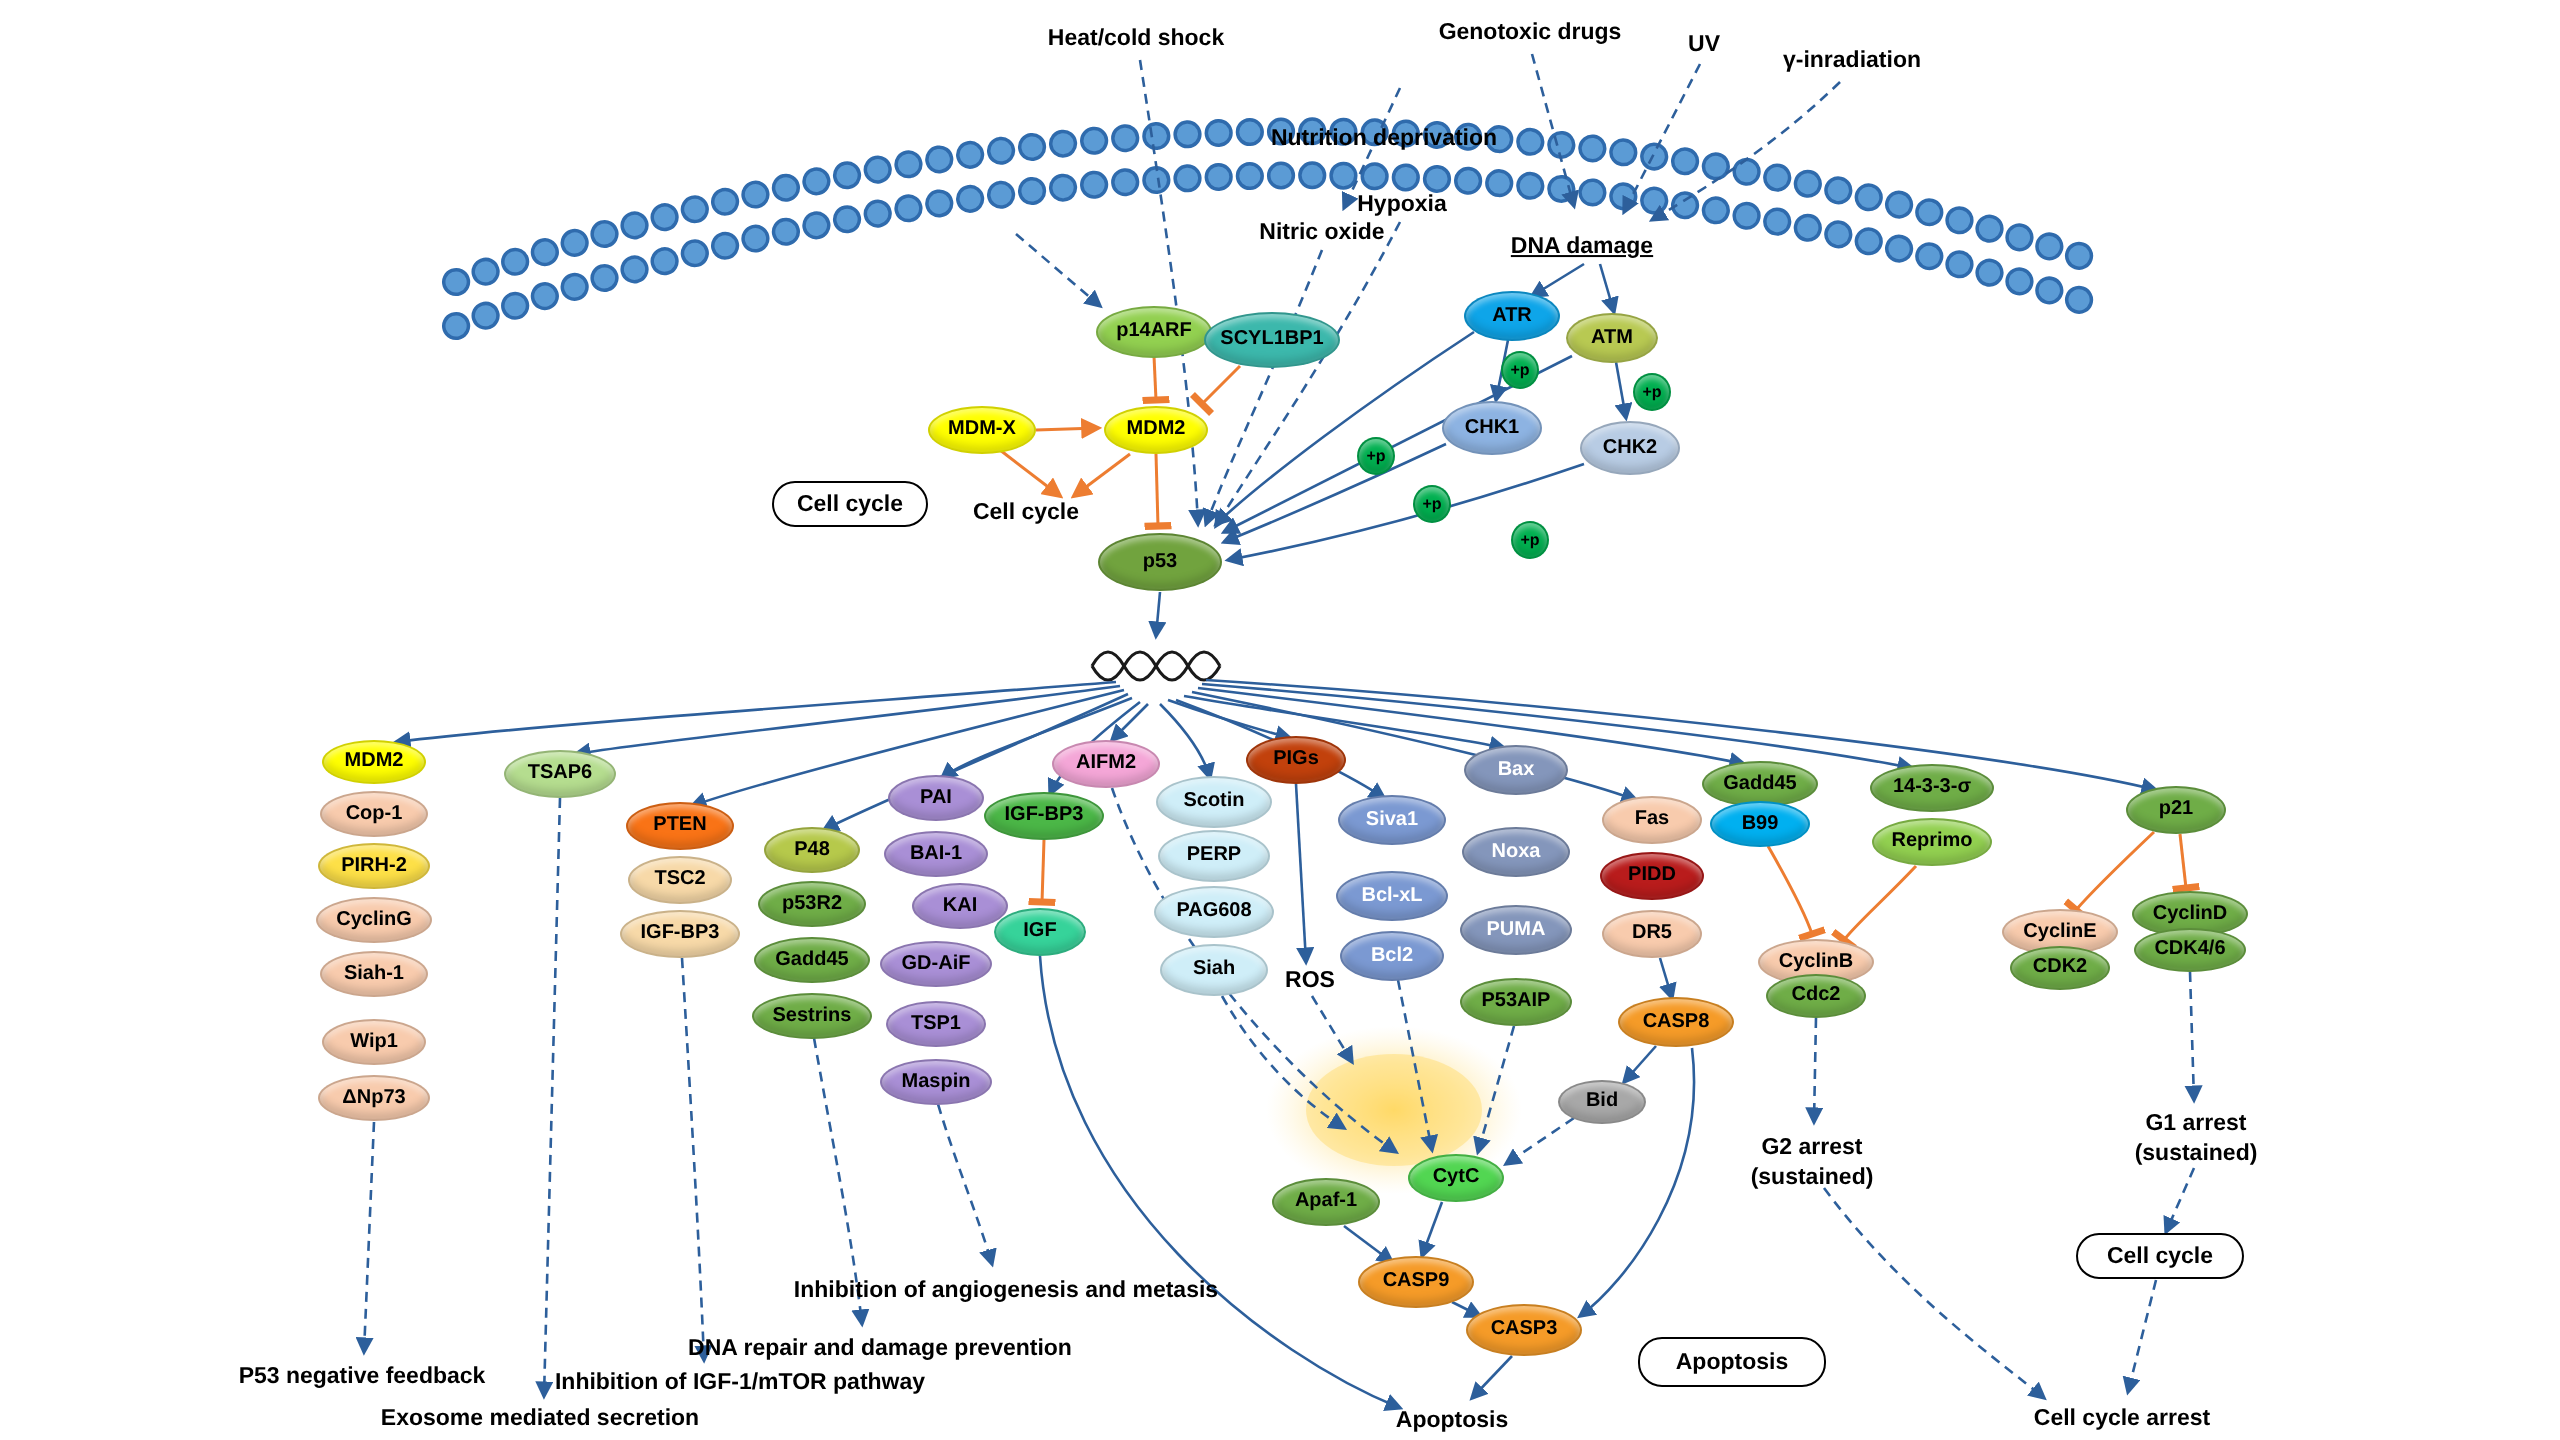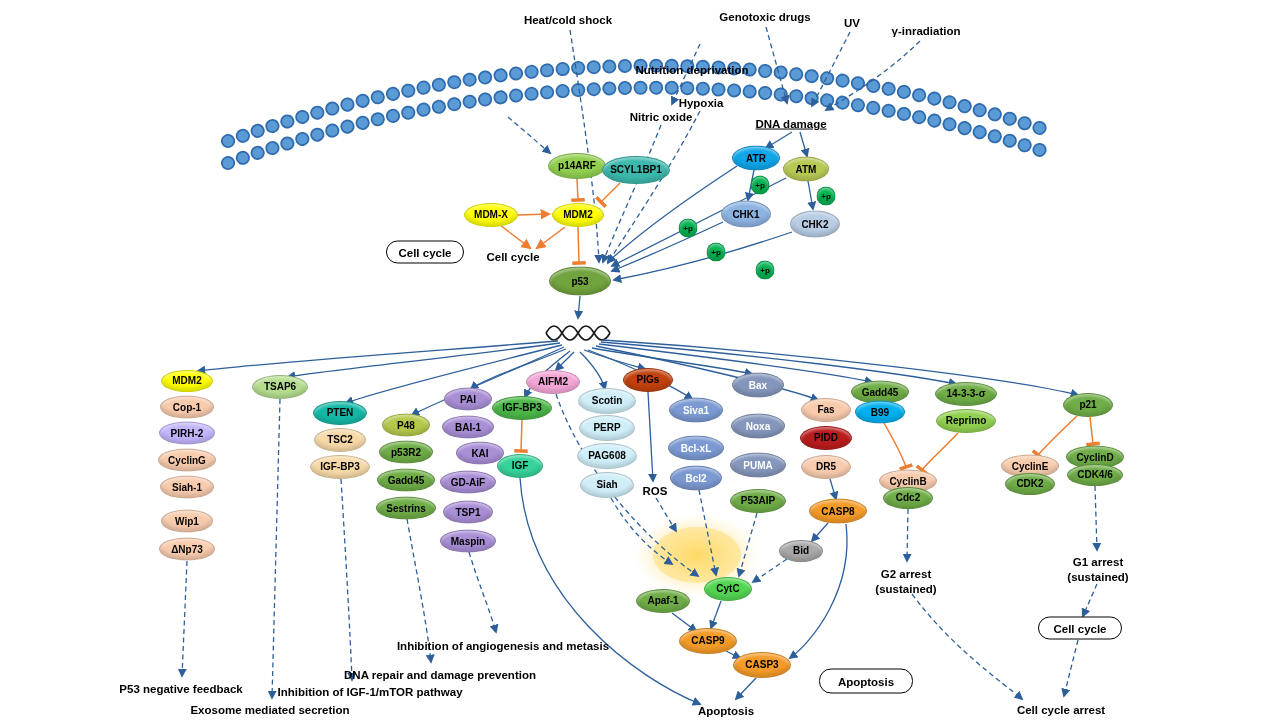--- a/index.html
+++ b/index.html
@@ -149,27 +149,27 @@
     <div class="node" style="left: 636px; top: 170px; width: 66px; height: 26px; background: rgb(60, 184, 172);">SCYL1BP1</div>
     <div class="node" style="left: 491px; top: 215px; width: 52px; height: 22px; background: rgb(255, 255, 0);">MDM-X</div>
     <div class="node" style="left: 578px; top: 215px; width: 50px; height: 22px; background: rgb(255, 255, 0);">MDM2</div>
     <div class="node" style="left: 756px; top: 158px; width: 46px; height: 23px; background: #0ea5e9;">ATR</div>
     <div class="node" style="left: 806px; top: 169px; width: 44px; height: 23px; background: rgb(184, 201, 82);">ATM</div>
     <div class="node" style="left: 746px; top: 214px; width: 48px; height: 25px; background: rgb(141, 179, 226);">CHK1</div>
     <div class="node" style="left: 815px; top: 224px; width: 48px; height: 25px; background: rgb(184, 204, 228);">CHK2</div>
     <div class="node" style="left: 580px; top: 281px; width: 60px; height: 27px; background: rgb(113, 163, 62);">p53</div>
     <div class="node" style="left: 187px; top: 381px; width: 50px; height: 20px; background: rgb(255, 255, 0);">MDM2</div>
     <div class="node" style="left: 187px; top: 407px; width: 52px; height: 21px; background: rgb(248, 203, 173);">Cop-1</div>
-    <div class="node" style="left: 187px; top: 433px; width: 54px; height: 21px; background: #c4b5fd; text-align: right;">PIRH-2</div>
+    <div class="node" style="left: 187px; top: 433px; width: 54px; height: 21px; background: #fde047; text-align: right;">PIRH-2</div>
     <div class="node" style="left: 187px; top: 460px; width: 56px; height: 21px; background: rgb(248, 203, 173);">CyclinG</div>
     <div class="node" style="left: 187px; top: 487px; width: 52px; height: 21px; background: rgb(248, 203, 173);">Siah-1</div>
     <div class="node" style="left: 187px; top: 521px; width: 50px; height: 21px; background: rgb(248, 203, 173);">Wip1</div>
     <div class="node" style="left: 187px; top: 549px; width: 54px; height: 21px; background: rgb(248, 203, 173);">ΔNp73</div>
     <div class="node" style="left: 280px; top: 387px; width: 54px; height: 22px; background: rgb(181, 221, 143);">TSAP6</div>
-    <div class="node" style="left: 340px; top: 413px; width: 52px; height: 22px; background: #14b8a6;">PTEN</div>
+    <div class="node" style="left: 340px; top: 413px; width: 52px; height: 22px; background: #f97316;">PTEN</div>
     <div class="node" style="left: 340px; top: 440px; width: 50px; height: 22px; background: rgb(247, 217, 168);">TSC2</div>
     <div class="node" style="left: 340px; top: 467px; width: 58px; height: 22px; background: rgb(247, 217, 168);">IGF-BP3</div>
     <div class="node" style="left: 406px; top: 425px; width: 46px; height: 21px; background: rgb(182, 201, 75);">P48</div>
     <div class="node" style="left: 406px; top: 452px; width: 52px; height: 21px; background: rgb(111, 173, 71);">p53R2</div>
     <div class="node" style="left: 406px; top: 480px; width: 56px; height: 21px; background: rgb(111, 173, 71);">Gadd45</div>
     <div class="node" style="left: 406px; top: 508px; width: 58px; height: 21px; background: rgb(111, 173, 71);">Sestrins</div>
     <div class="node" style="left: 468px; top: 399px; width: 46px; height: 21px; background: rgb(169, 143, 214);">PAI</div>
     <div class="node" style="left: 468px; top: 427px; width: 50px; height: 21px; background: rgb(169, 143, 214);">BAI-1</div>
     <div class="node" style="left: 480px; top: 453px; width: 46px; height: 21px; background: rgb(169, 143, 214);">KAI</div>
     <div class="node" style="left: 468px; top: 482px; width: 54px; height: 21px; background: rgb(169, 143, 214);">GD-AiF</div>

